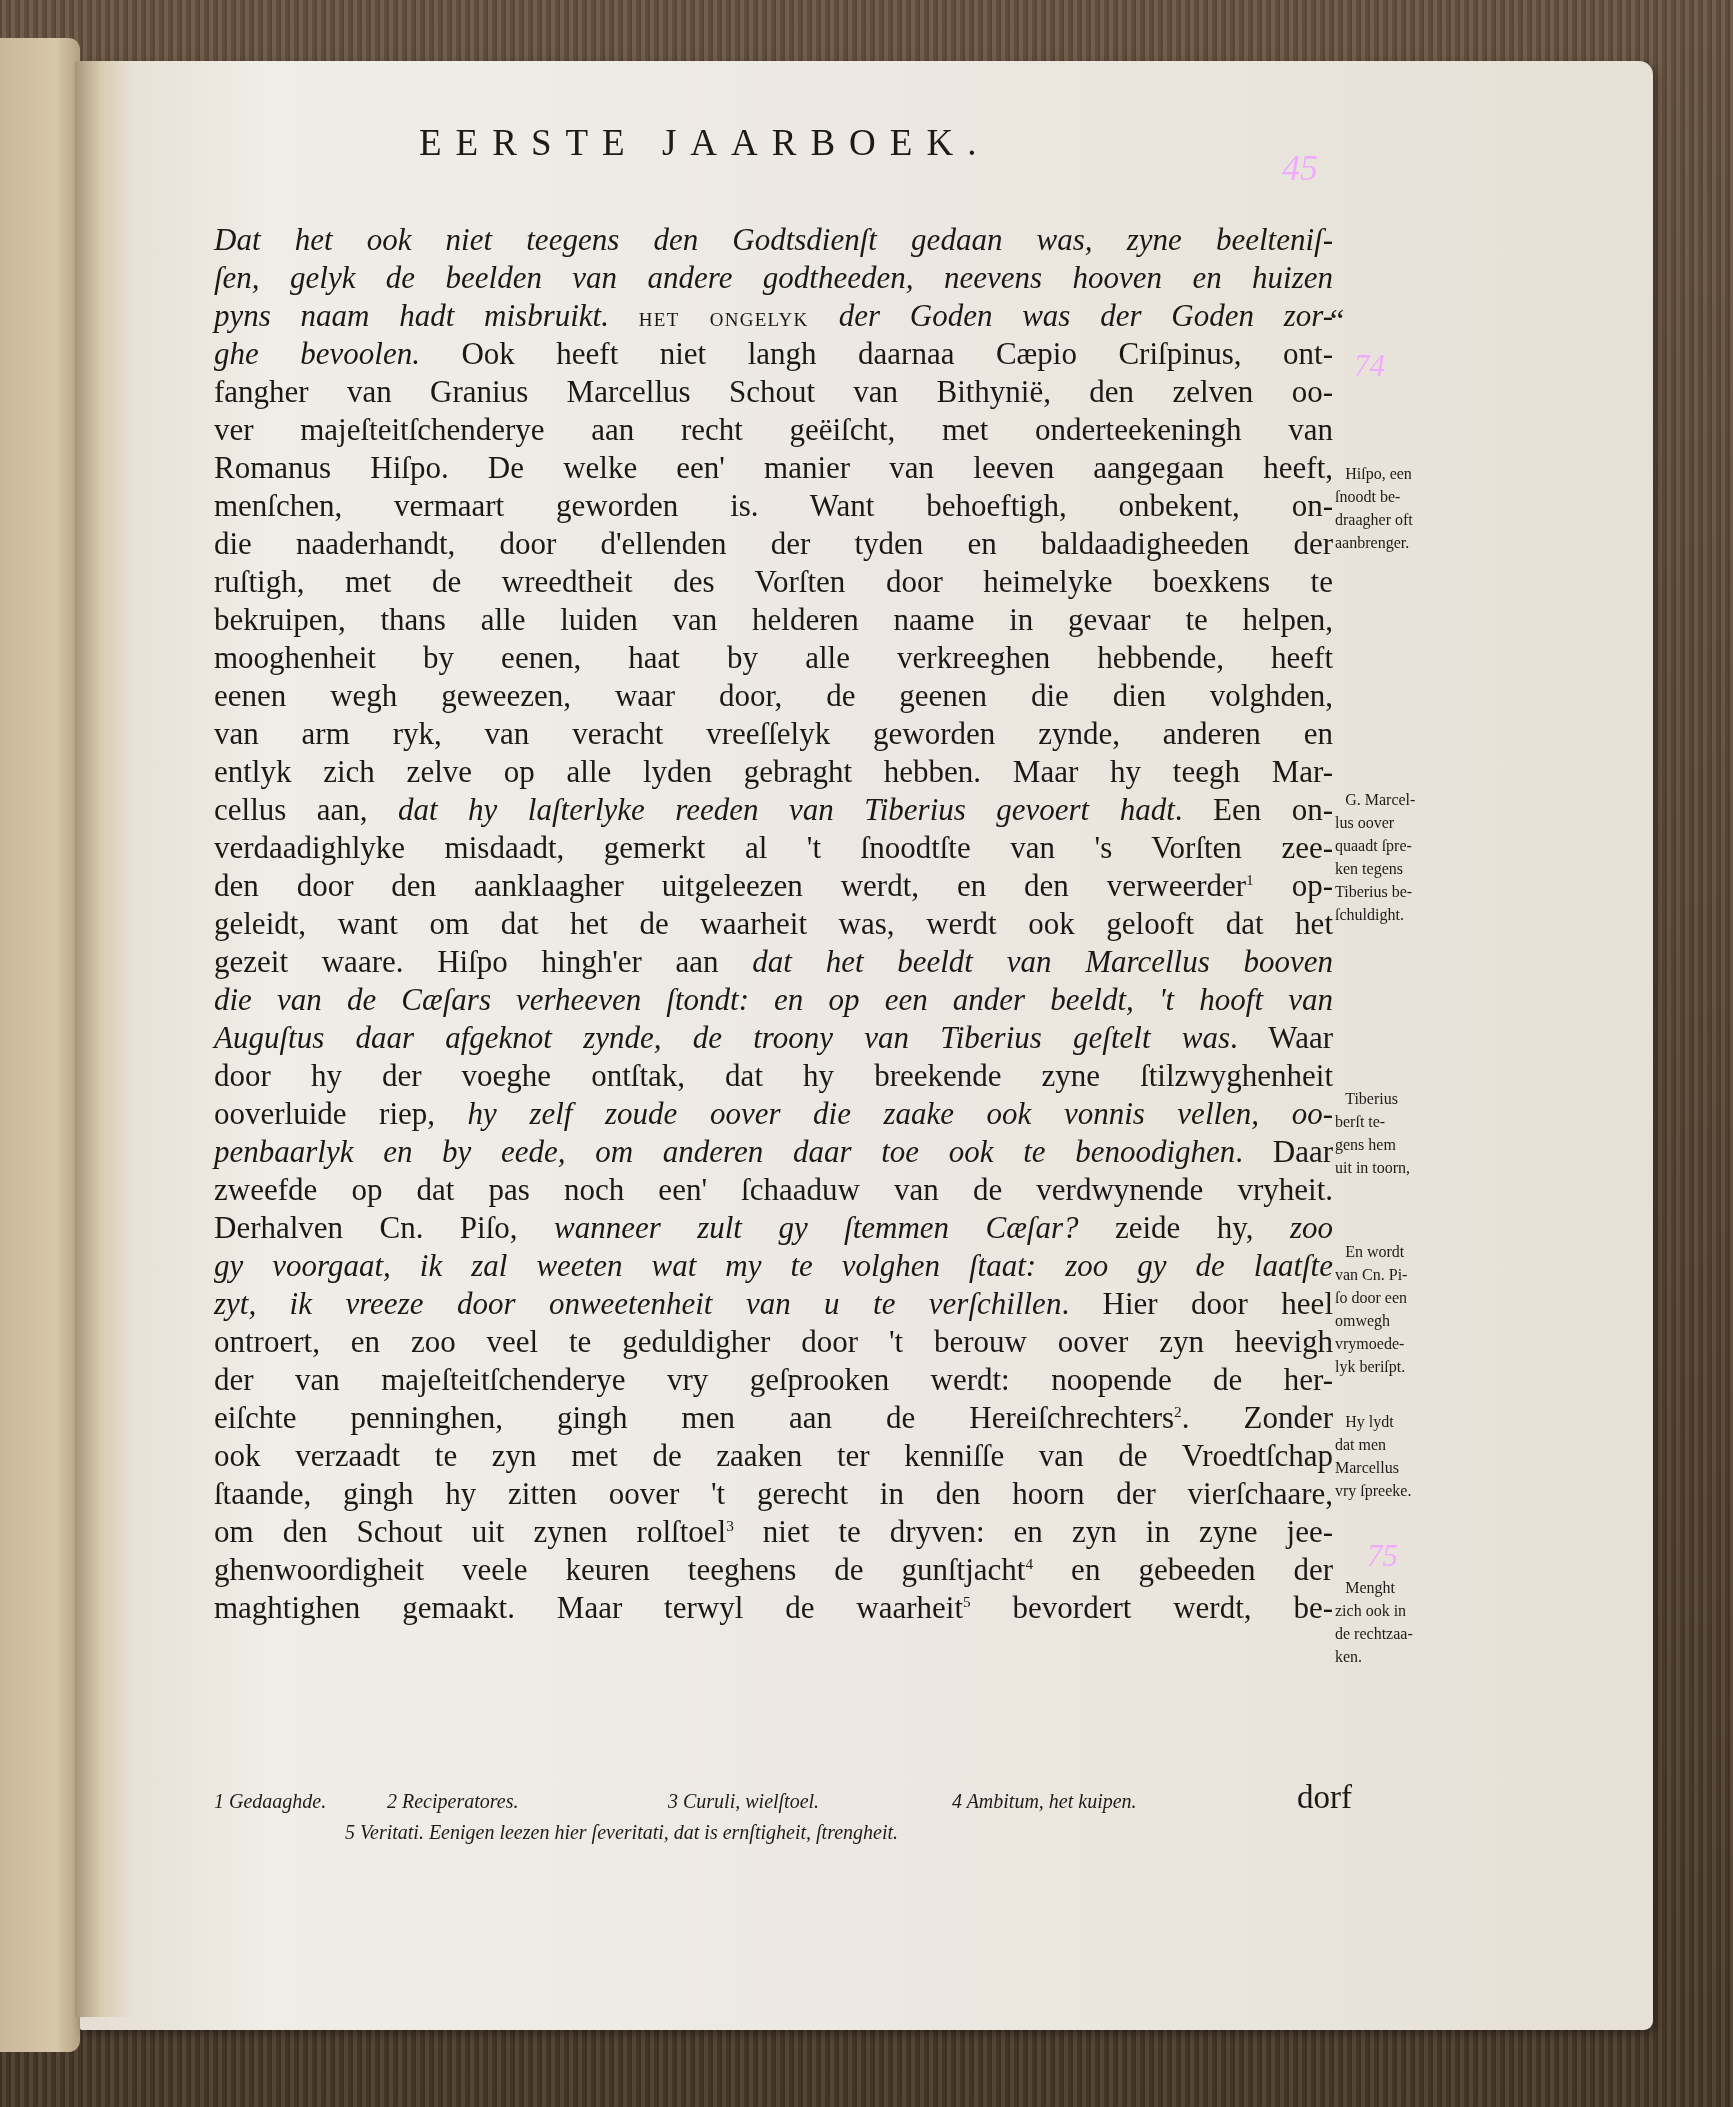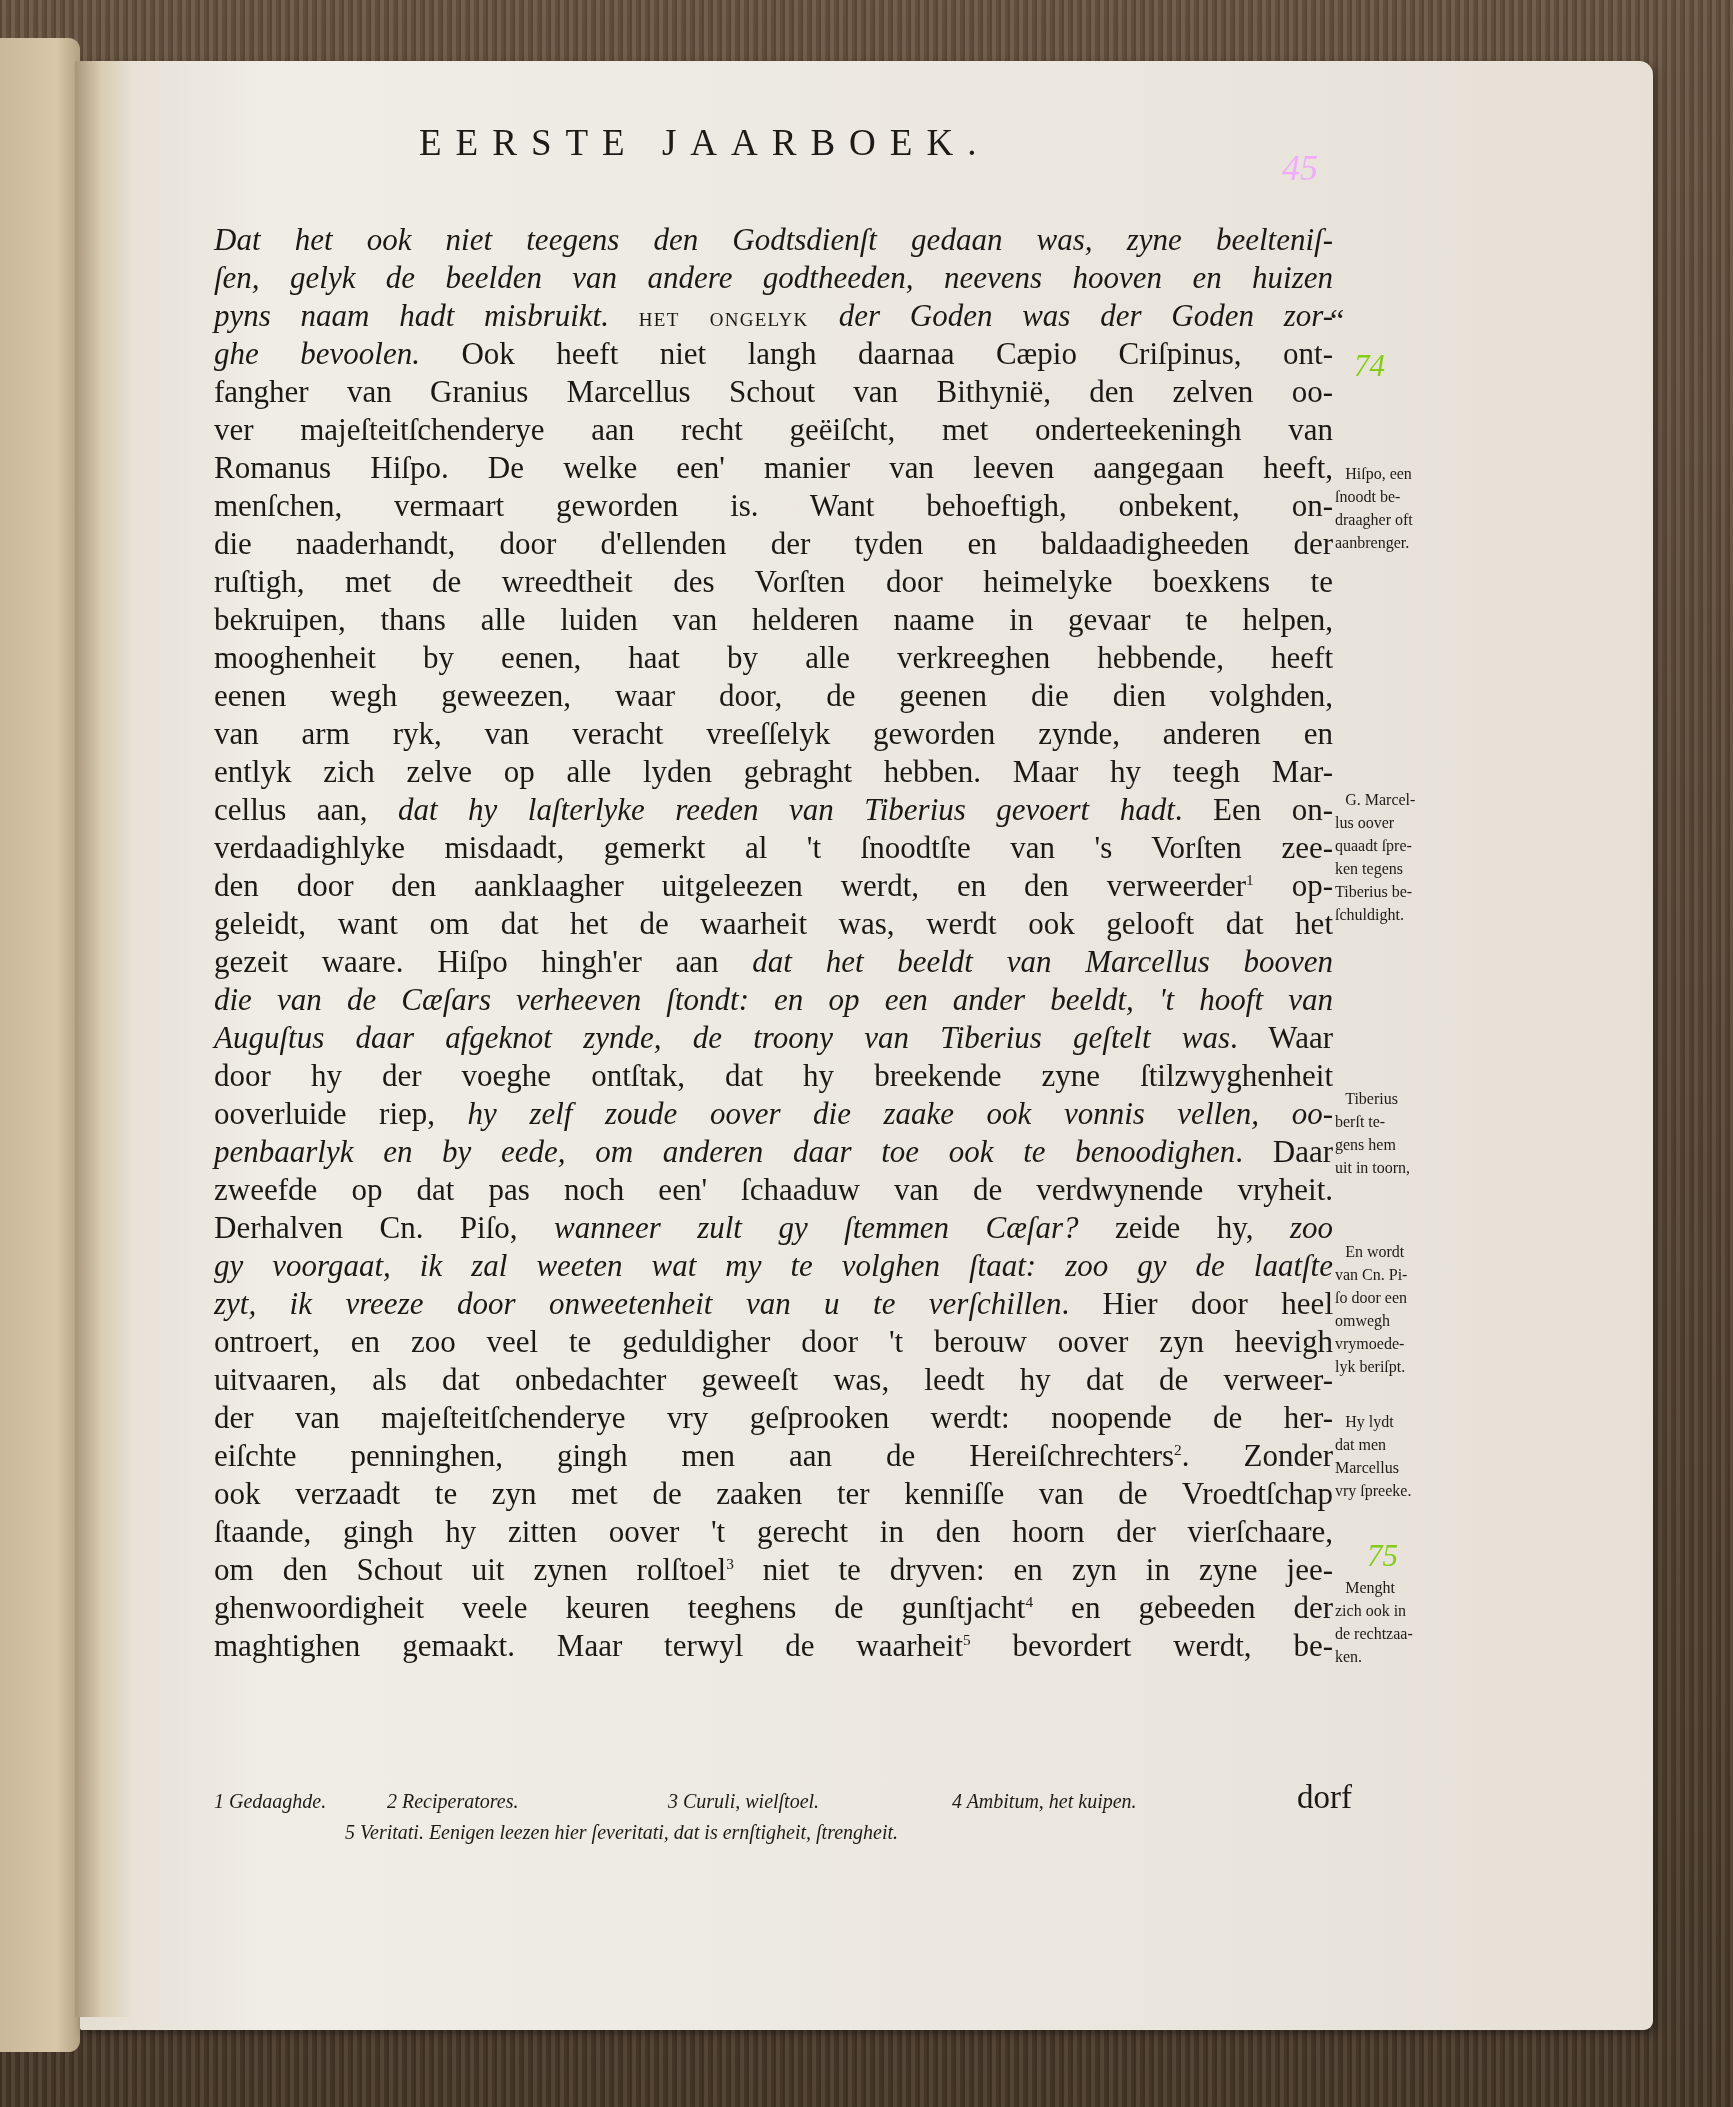--- a/index.html
+++ b/index.html
@@ -40,21 +40,21 @@
     text-align: justify; text-align-last: justify; margin-top: 48px;
   }
   .body-text .line { display: block; white-space: nowrap; text-align: justify; text-align-last: justify; height: 38px; }
   .it { font-style: italic; }
   .sc { font-variant: small-caps; font-size: 27px; letter-spacing: 1.3px; }
   sup { font-size: 15.3px; vertical-align: 11.5px; line-height: 0; }
   .margin {
     position: absolute; left: 1335px; width: 147px;
     font-size: 16px; line-height: 23px; color: #1e1a17;
   }
-  .margin-num { position: absolute; font-size: 31px; font-style: italic; color: #84cc16; }
+  .margin-num { position: absolute; font-size: 31px; font-style: italic; color: #f0abfc; }
   .quote-mark { position: absolute; left: 1330px; top: 302px; font-size: 32px; color: #1e1a17; }
   .footnotes {
     position: absolute; left: 214px; top: 1790px; width: 1138px;
     font-size: 20px; font-style: italic; color: #1e1a17;
   }
   .fn-row { position: relative; height: 31px; }
   .fn { position: absolute; top: 0; white-space: nowrap; }
   .catchword { position: absolute; left: 1297px; top: 1779px; font-size: 33px; color: #1b1815; }
 </style>
 </head>
@@ -91,21 +91,20 @@
     <span class="line"><span class="it">die van de Cæſars verheeven ſtondt: en op een ander beeldt, 't hooft van</span></span>
     <span class="line"><span class="it">Auguſtus daar afgeknot zynde, de troony van Tiberius geſtelt was</span><span>. Waar</span></span>
     <span class="line"><span>door hy der voeghe ontſtak, dat hy breekende zyne ſtilzwyghenheit</span></span>
     <span class="line"><span>ooverluide riep, </span><span class="it">hy zelf zoude oover die zaake ook vonnis vellen, oo-</span></span>
     <span class="line"><span class="it">penbaarlyk en by eede, om anderen daar toe ook te benoodighen</span><span>. Daar</span></span>
     <span class="line"><span>zweefde op dat pas noch een' ſchaaduw van de verdwynende vryheit.</span></span>
     <span class="line"><span>Derhalven Cn. Piſo, </span><span class="it">wanneer zult gy ſtemmen Cæſar?</span><span> zeide hy, </span><span class="it">zoo</span></span>
     <span class="line"><span class="it">gy voorgaat, ik zal weeten wat my te volghen ſtaat: zoo gy de laatſte</span></span>
     <span class="line"><span class="it">zyt, ik vreeze door onweetenheit van u te verſchillen</span><span>. Hier door heel</span></span>
     <span class="line"><span>ontroert, en zoo veel te geduldigher door 't berouw oover zyn heevigh</span></span>
-    <span class="line"><span>uitvaaren, als dat onbedachter geweeſt was, leedt hy dat de verweer-</span></span>
     <span class="line"><span>der van majeſteitſchenderye vry geſprooken werdt: noopende de her-</span></span>
     <span class="line"><span>eiſchte penninghen, gingh men aan de Hereiſchrechters</span><sup>2</sup><span>. Zonder</span></span>
     <span class="line"><span>ook verzaadt te zyn met de zaaken ter kenniſſe van de Vroedtſchap</span></span>
     <span class="line"><span>ſtaande, gingh hy zitten oover 't gerecht in den hoorn der vierſchaare,</span></span>
     <span class="line"><span>om den Schout uit zynen rolſtoel</span><sup>3</sup><span> niet te dryven: en zyn in zyne jee-</span></span>
     <span class="line"><span>ghenwoordigheit veele keuren teeghens de gunſtjacht</span><sup>4</sup><span> en gebeeden der</span></span>
     <span class="line"><span>maghtighen gemaakt. Maar terwyl de waarheit</span><sup>5</sup><span> bevordert werdt, be-</span></span>
   </div>
 
 <div class="quote-mark">“</div>

